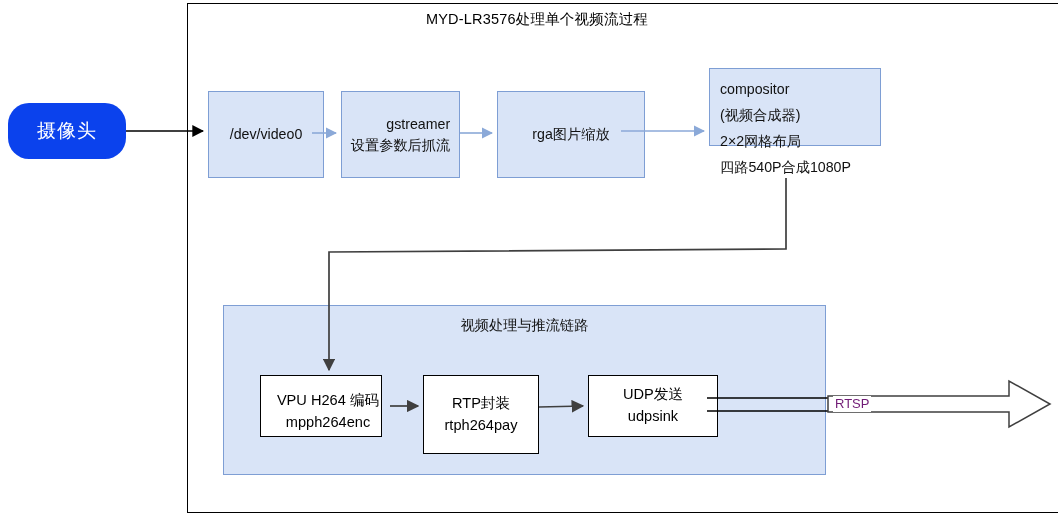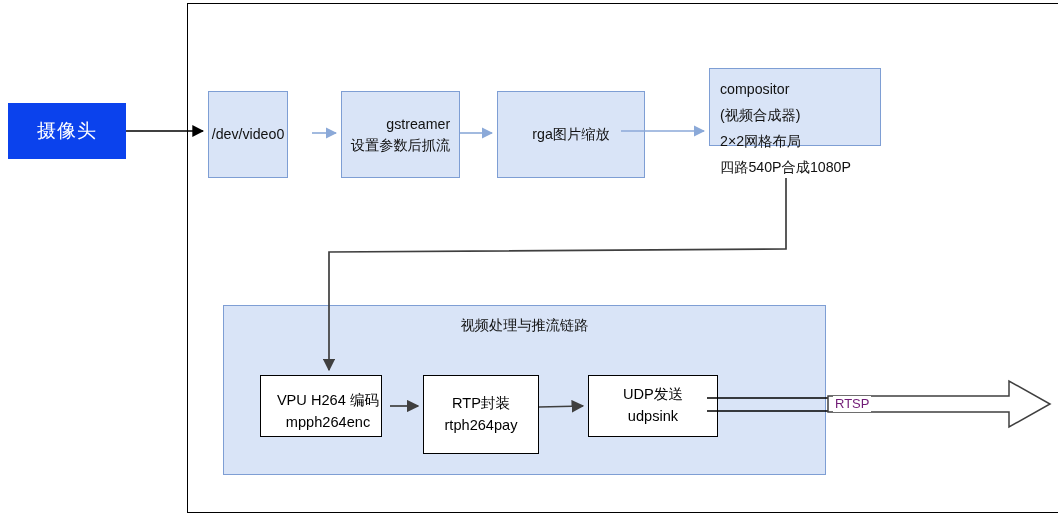--- a/index.html
+++ b/index.html
@@ -13,30 +13,30 @@
   
   #outer-frame{left:187px;top:3px;width:871px;height:510px;border:1.6px solid #000000;
                border-right:none;background:transparent;}
 
   #diagram-title{left:187px;top:8px;width:700px;height:22px;
                  display:flex;align-items:center;justify-content:center;
                  font-size:14.5px;color:#000;letter-spacing:.2px;white-space:nowrap;}
 
   
   #camera-box{left:8px;top:103px;width:118px;height:56px;background:#0b42ed;
-              display:flex;align-items:center;justify-content:center;}
+              display:flex;align-items:center;justify-content:center;border-radius:21px;}
   #camera-box .lbl{color:#ffffff;font-size:19px;letter-spacing:1px;}
 
   
   .node{background:#d9e4f7;border:1.2px solid #7e9ed4;
         display:flex;align-items:center;justify-content:center;
         font-size:14.2px;color:#111;line-height:1.45;text-align:center;}
   .node .inner{white-space:nowrap;}
 
-  #node-video0{left:208px;top:91px;width:80px;height:87px;}
+  #node-video0{left:208px;top:91px;width:116px;height:87px;}
   #node-gstreamer{left:341px;top:91px;width:119px;height:87px;text-align:right;}
   #node-rga{left:497px;top:91px;width:148px;height:87px;}
 
   #node-compositor{left:709px;top:68px;width:172px;height:78px;
                    display:block;padding:8px 10px 0 10px;}
   #node-compositor .line{white-space:nowrap;font-size:14.2px;line-height:1.82;
                          text-align:left;color:#111;}
 
   
   #chain-container{left:223px;top:305px;width:603px;height:170px;
@@ -60,20 +60,21 @@
   svg.ov{position:absolute;left:0;top:0;width:1058px;height:516px;overflow:visible;}
   svg.ov *{vector-effect:non-scaling-stroke;}
 </style>
 </head>
 <body>
 
 <div id="stage">
 
   <div class="abs" id="outer-frame"></div>
 
+  <div class="abs" id="diagram-title">MYD-LR3576处理单个视频流过程</div>
 
   <div class="abs" id="camera-box">
     <span class="lbl">摄像头</span>
   </div>
 
   <div class="abs node" id="node-video0">
     <span class="inner">/dev/video0</span>
   </div>
 
   <div class="abs node" id="node-gstreamer">

